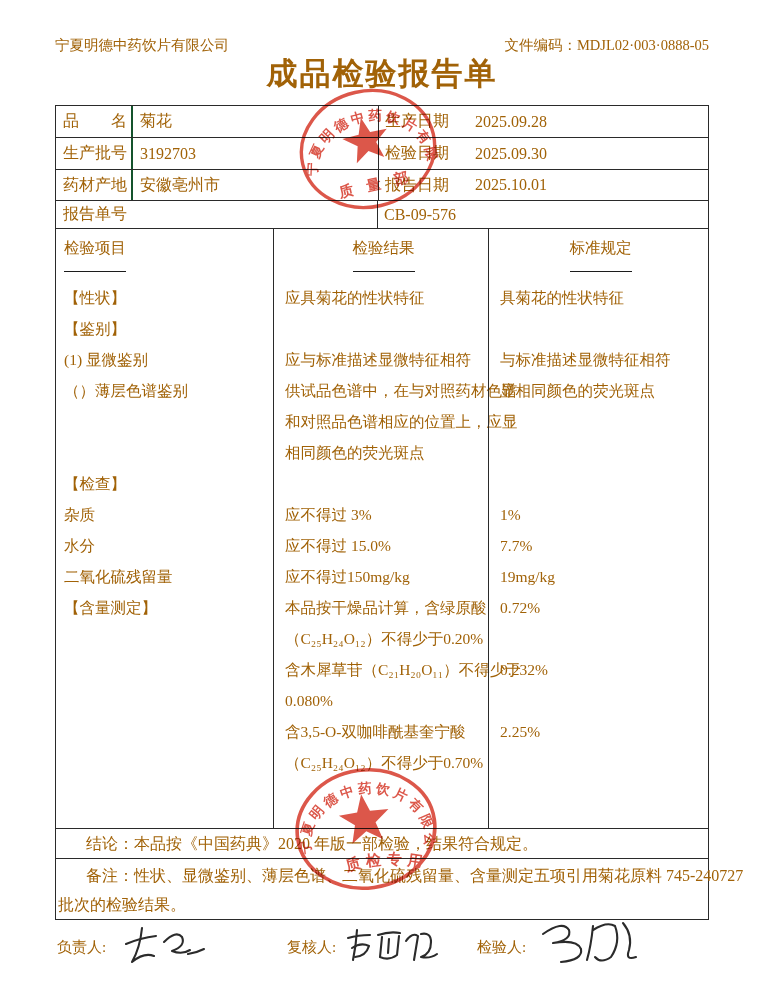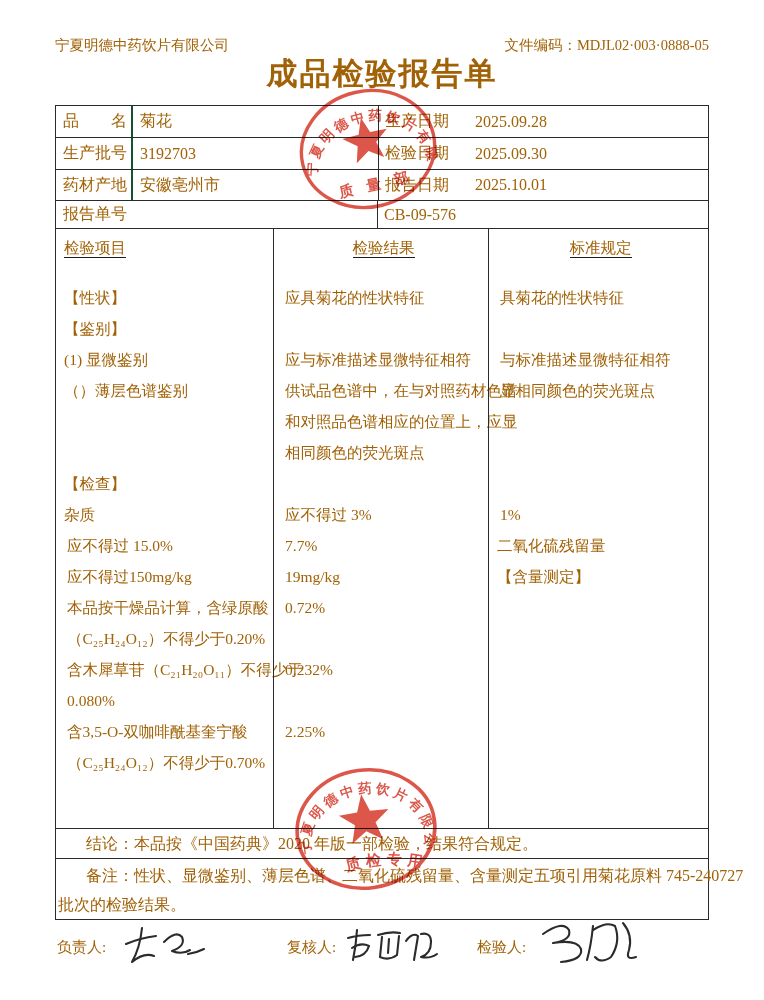--- a/index.html
+++ b/index.html
@@ -31,21 +31,21 @@
            display:flex;align-items:center;}
   .c-l2{width:90px;padding-left:6px;}
   .c-v2{flex:1;}
 
   
   .insp{position:relative;height:599px;border-bottom:1px solid #2a2a2a;font-size:15.5px;}
   .v-div{position:absolute;top:0;bottom:0;width:1px;background:#2a2a2a;}
   .v-div.d1{left:217px;} .v-div.d2{left:432px;}
   .insp-headers{display:flex;padding-top:9px;line-height:20px;}
   .ih{display:block;}
-  .ih span{border-bottom:1px solid #1c1c1c;padding-bottom:1px;}
+  .ih span{border-bottom:1px solid #1c1c1c;padding-bottom:15px;}
   .ih.a{width:218px;padding-left:8px;text-align:left;box-sizing:border-box;}
   .ih.b{width:215px;text-align:center;}
   .ih.c{flex:1;text-align:center;}
   .insp-body{display:grid;grid-template-columns:218px 215px 219px;margin-top:24px;
              line-height:31px;}
   .ib-a{padding-left:8px;box-sizing:border-box;}
   .ib-b{padding-left:11px;box-sizing:border-box;}
   .ib-c{padding-left:11px;box-sizing:border-box;}
   .insp-body div{white-space:nowrap;overflow:visible;height:31px;}
 
@@ -130,20 +130,21 @@
           <div class="ib-c"></div>
           <div class="ib-a"></div>
           <div class="ib-b">相同颜色的荧光斑点</div>
           <div class="ib-c"></div>
           <div class="ib-a">【检查】</div>
           <div class="ib-b"></div>
           <div class="ib-c"></div>
           <div class="ib-a">杂质</div>
           <div class="ib-b">应不得过 3%</div>
           <div class="ib-c">1%</div>
+          <div class="ib-a">水分</div>
           <div class="ib-b">应不得过 15.0%</div>
           <div class="ib-c">7.7%</div>
           <div class="ib-a">二氧化硫残留量</div>
           <div class="ib-b">应不得过150mg/kg</div>
           <div class="ib-c">19mg/kg</div>
           <div class="ib-a">【含量测定】</div>
           <div class="ib-b">本品按干燥品计算，含绿原酸</div>
           <div class="ib-c">0.72%</div>
           <div class="ib-a"></div>
           <div class="ib-b">（C₂₅H₂₄O₁₂）不得少于0.20%</div>

